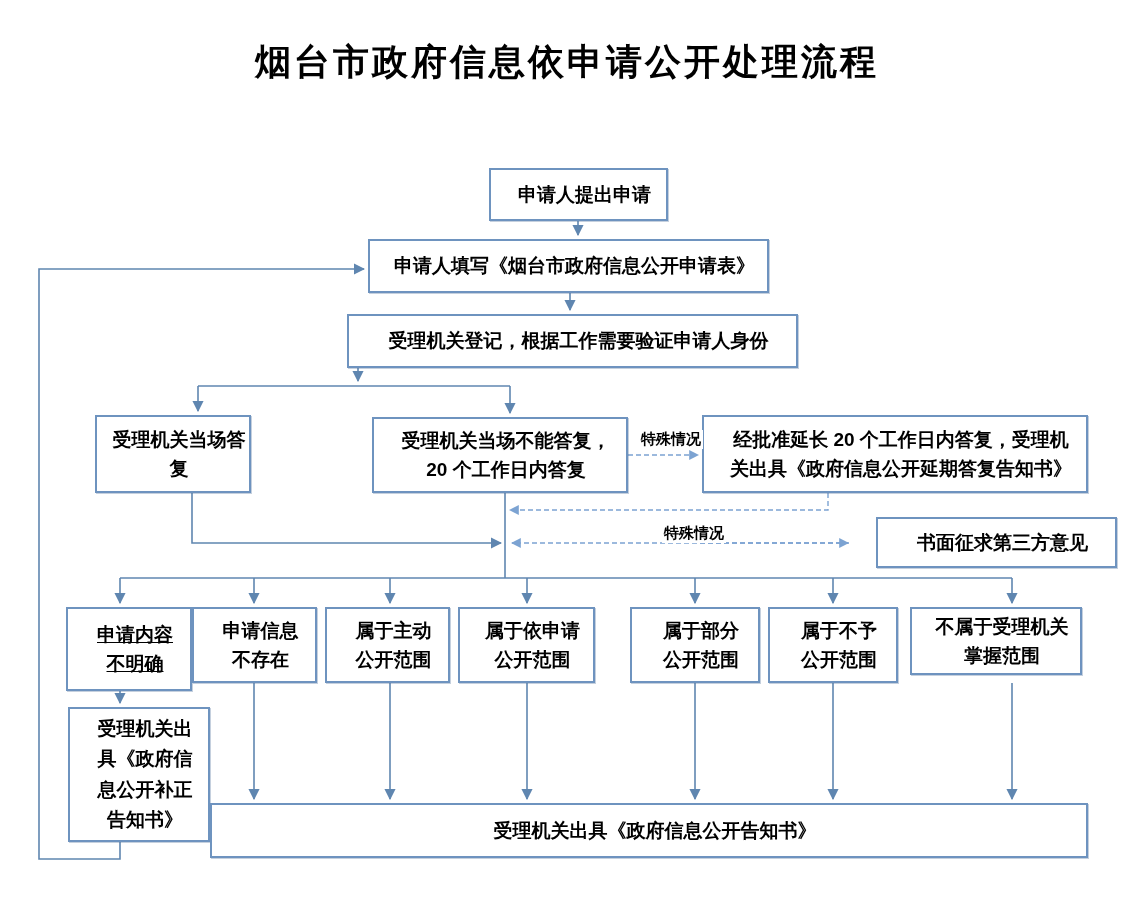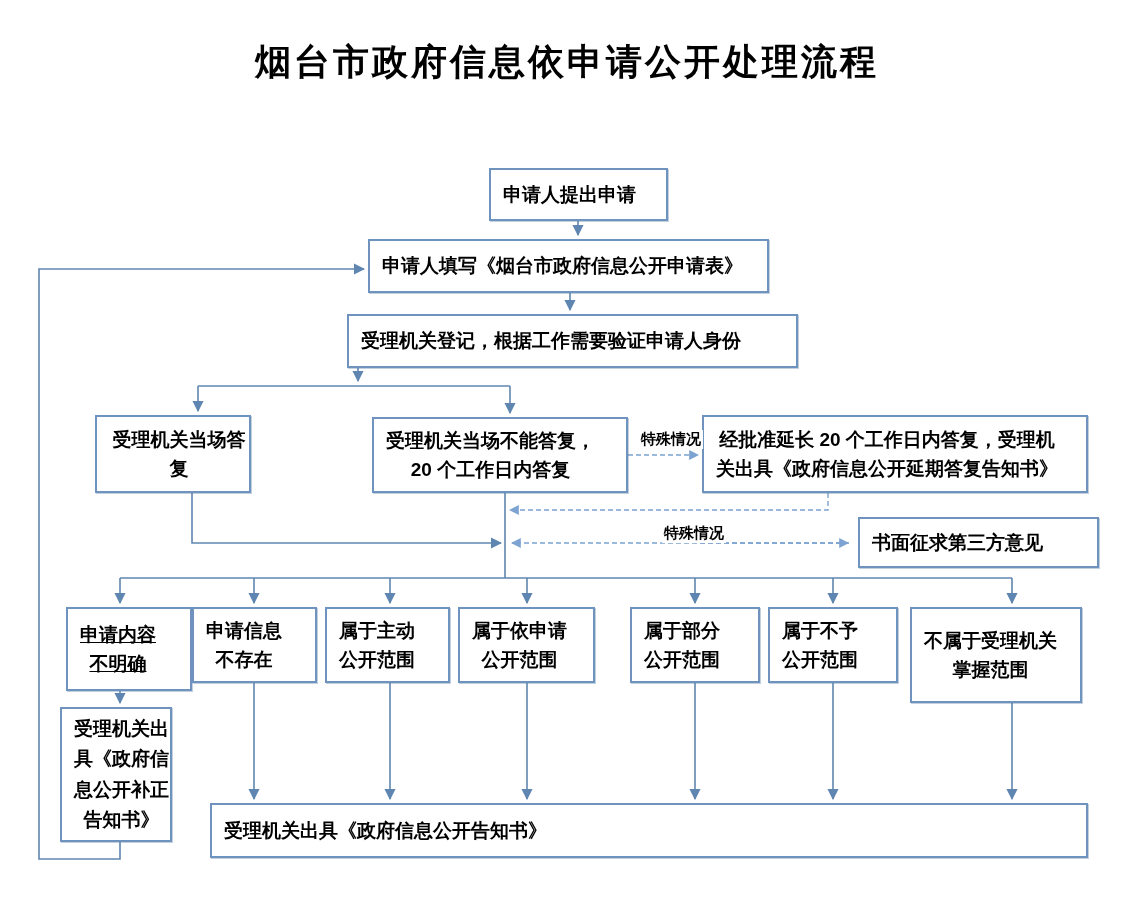--- a/index.html
+++ b/index.html
@@ -2,21 +2,21 @@
 <html><head>
 <meta charset="utf-8">
 <style>
   html,body{margin:0;padding:0;background:#ffffff;}
   #stage{position:relative;width:1134px;height:914px;background:#ffffff;overflow:hidden;
          font-family:"Liberation Sans",sans-serif;}
   .title{position:absolute;left:0;right:0;top:38px;text-align:center;
          font-family:"Liberation Serif",serif;font-weight:bold;font-size:36px;
          letter-spacing:3px;color:#000;}
   .node{position:absolute;box-sizing:border-box;border:2px solid #6e93bf;
-        background:#ffffff;display:flex;align-items:center;
+        background:#ffffff;display:flex;align-items:center;justify-content:center;
         text-align:center;color:#000;font-size:19px;font-weight:bold;line-height:1.55;
         box-shadow:1px 1px 0 rgba(90,120,160,0.35);padding-left:12px;}
   .node span{white-space:pre-line;}
   .lbl{position:absolute;font-size:15px;font-weight:bold;color:#000;background:#fff;
        padding:0 2px;}
   svg.wires{position:absolute;left:0;top:0;width:1134px;height:914px;}
   .ln{stroke:#5f86b0;stroke-width:1.6;fill:none;}
   .lnd{stroke:#7ca3d2;stroke-width:1.4;fill:none;stroke-dasharray:5 3;}
 </style>
 </head>
@@ -88,21 +88,21 @@
   <div class="node" style="left:372px;top:417px;width:256px;height:76px;">
     <span>受理机关当场不能答复，
 20 个工作日内答复</span>
   </div>
 
   <div class="node" style="left:702px;top:415px;width:386px;height:78px;">
     <span>经批准延长 20 个工作日内答复，受理机
 关出具《政府信息公开延期答复告知书》</span>
   </div>
 
-  <div class="node" style="left:858px;top:517px;width:241px;height:51px;">
+  <div class="node" style="left:876px;top:517px;width:241px;height:51px;">
     <span>书面征求第三方意见</span>
   </div>
 
   <div class="node" style="left:66px;top:607px;width:126px;height:84px;text-decoration:underline;">
     <span>申请内容
 不明确</span>
   </div>
 
   <div class="node" style="left:192px;top:607px;width:125px;height:76px;">
     <span>申请信息
@@ -122,26 +122,26 @@
   <div class="node" style="left:630px;top:607px;width:130px;height:76px;">
     <span>属于部分
 公开范围</span>
   </div>
 
   <div class="node" style="left:768px;top:607px;width:130px;height:76px;">
     <span>属于不予
 公开范围</span>
   </div>
 
-  <div class="node" style="left:910px;top:607px;width:172px;height:96px;">
+  <div class="node" style="left:910px;top:607px;width:172px;height:68px;">
     <span>不属于受理机关
 掌握范围</span>
   </div>
 
-  <div class="node" style="left:60px;top:707px;width:112px;height:135px;line-height:1.6;">
+  <div class="node" style="left:68px;top:707px;width:142px;height:135px;line-height:1.6;">
     <span>受理机关出
 具《政府信
 息公开补正
 告知书》</span>
   </div>
 
   <div class="node" style="left:210px;top:803px;width:878px;height:55px;">
     <span>受理机关出具《政府信息公开告知书》</span>
   </div>
 

